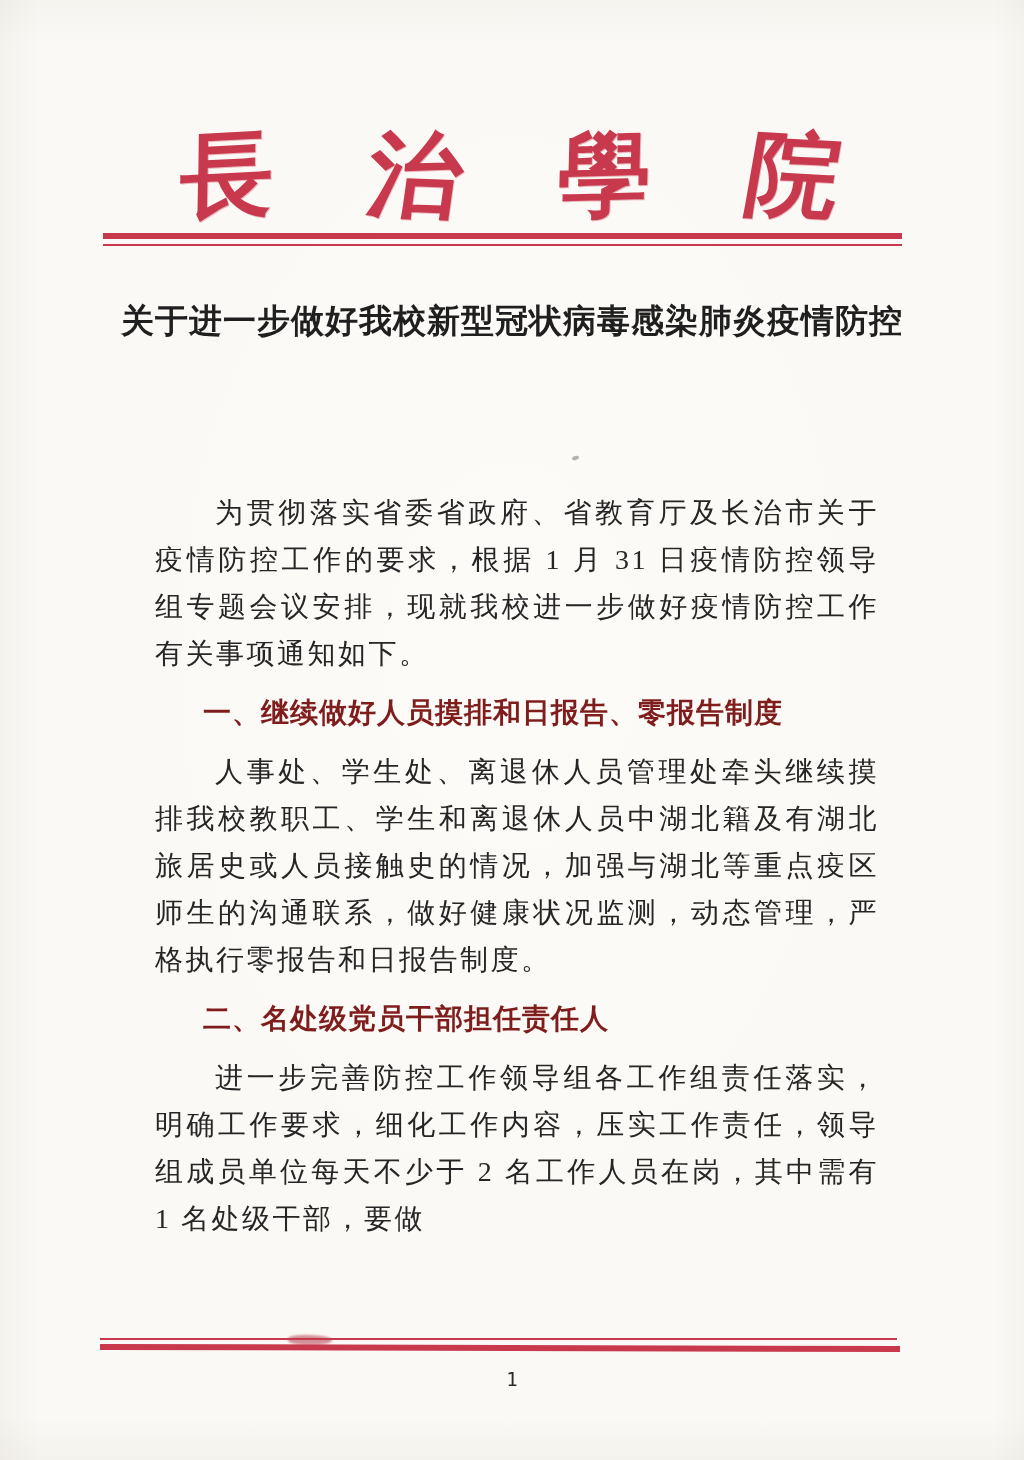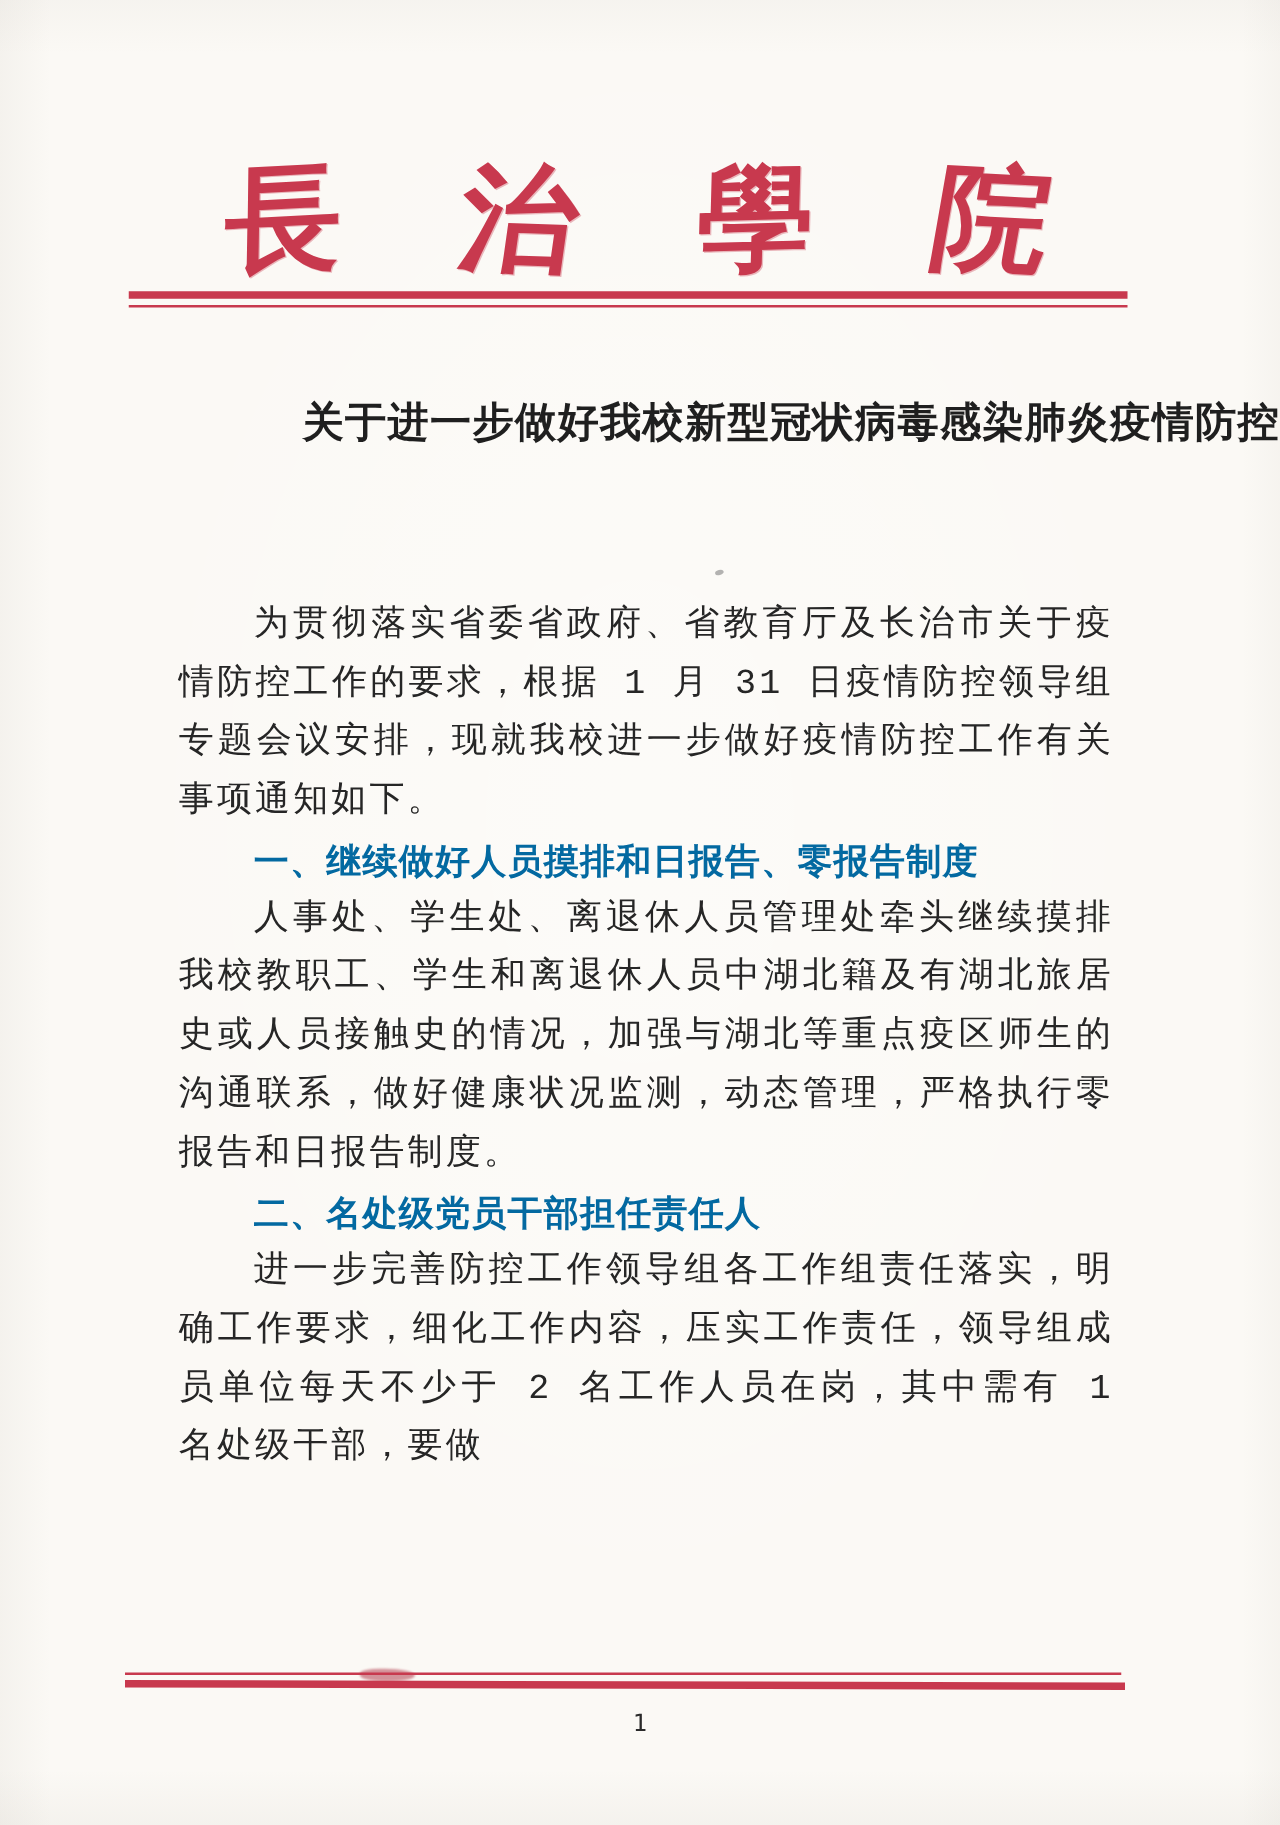--- a/index.html
+++ b/index.html
@@ -56,25 +56,25 @@
   
   .rule { position: absolute; background: #c8394e; }
   .rule-top-thick   { top: 233px;  left: 103px; width: 799px; height: 6px; }
   .rule-top-thin    { top: 244px;  left: 103px; width: 799px; height: 2px; }
   .rule-bottom-thin  { top: 1338px; left: 100px; width: 797px; height: 2px; }
   .rule-bottom-thick { top: 1345px; left: 100px; width: 800px; height: 6px; transform: rotate(0.15deg); }
 
   
   .doc-title {
     position: absolute;
-    top: 310px;
+    top: 292px;
     left: 0;
     width: 100%;
     margin: 0;
-    text-align: right;
+    text-align: center;
     font-family: "Liberation Serif", serif;
     font-size: 33px;
     font-weight: 900;
     color: #1f1f1f;
     line-height: 58px;
     letter-spacing: 1px;
   }
   .doc-title .title-line { display: block; }
 
   
@@ -83,33 +83,32 @@
     top: 477px;
     left: 143px;
     width: 748px;
     color: #262626;
     font-family: "Liberation Serif", serif;
     font-size: 28px;
     line-height: 47px;
     letter-spacing: 2.5px;
   }
   .para {
-    margin: 0;
+    margin: 12px;
     text-indent: 60px;
     text-align: justify;
     text-justify: inter-character;
-    font-family: Liberation Mono, monospace;
   }
   .heading {
     margin: 0;
     text-indent: 60px;
     font-family: "Liberation Sans", sans-serif;
     font-weight: 700;
     letter-spacing: 1px;
-    color: #0369a1;
+    color: #7f1d1d;
   }
 
   
   .page-number {
     position: absolute;
     top: 1368px;
     left: 0;
     width: 100%;
     text-align: center;
     font-family: "DejaVu Sans Mono", monospace;

